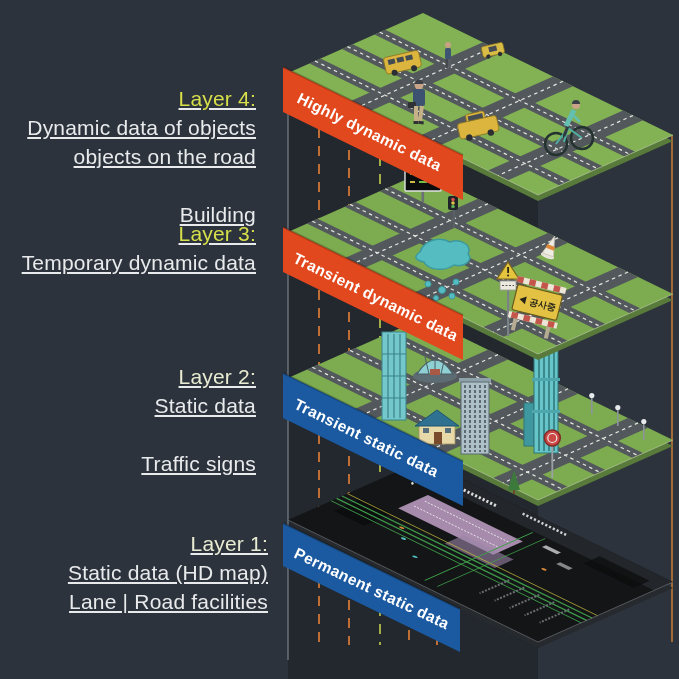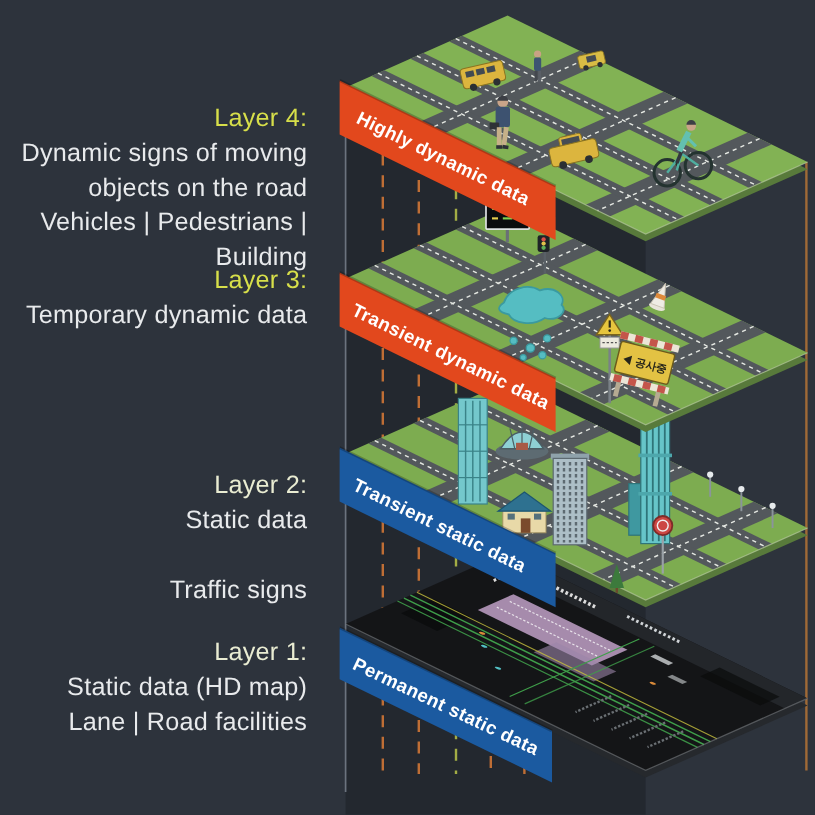--- a/index.html
+++ b/index.html
@@ -4,21 +4,21 @@
 <style>
   html,body{margin:0;padding:0;}
   body{
     width:679px;height:679px;overflow:hidden;position:relative;
     background:#2d333c;
     font-family:"Liberation Sans", sans-serif;
   }
   #scene{position:absolute;left:0;top:0;}
   .label-block{
     position:absolute;left:0;width:256px;text-align:right;
-    font-size:21px;line-height:29px;color:#e8eaec;letter-spacing:0.2px;
+    font-size:21px;line-height:29px;color:#e8eaec;letter-spacing:0.2px;text-decoration:underline;
   }
   .label-block .heading{display:block;}
   .h-yellow{color:#d7df4a;}
   .h-pale{color:#e9ecd2;}
   .banner-text{
     font-size:15.5px;font-weight:bold;fill:#ffffff;letter-spacing:0.4px;
   }
 </style>
 </head>
 <body>
@@ -331,37 +331,37 @@
 
   <g>
     <polygon points="283,67 463,155 463,200 283,112" fill="#e2481d"></polygon>
     <line x1="283" y1="67" x2="463" y2="155" stroke="#000000" stroke-width="2.5" opacity="0.22"></line>
     <text class="banner-text" x="296" y="102" transform="rotate(26 296 102)" font-size="16">Highly dynamic data</text>
   </g>
 </svg>
 
 <div class="label-block" style="top:84px;">
   <span class="heading h-yellow">Layer 4:</span>
-  <span>Dynamic signs of moving</span><br>
+  <span>Dynamic data of objects</span><br>
   <span>objects on the road</span><br>
-  <span>Vehicles | Pedestrians |</span><br>
+  <br>
   <span>Building</span>
 </div>
 
 <div class="label-block" style="top:219px;">
   <span class="heading h-yellow">Layer 3:</span>
   <span>Temporary dynamic data</span><br>
   <br>
   <br>
 </div>
 
-<div class="label-block" style="top:390px;">
+<div class="label-block" style="top:362px;">
   <span class="heading h-pale">Layer 2:</span>
   <span>Static data</span><br>
   <br>
   <span>Traffic signs</span>
 </div>
 
-<div class="label-block" style="top:529px;">
+<div class="label-block" style="top:529px;margin-left:12px;">
   <span class="heading h-pale">Layer 1:</span>
   <span>Static data (HD map)</span><br>
   <span>Lane | Road facilities</span>
 </div>
 
 </body></html>

